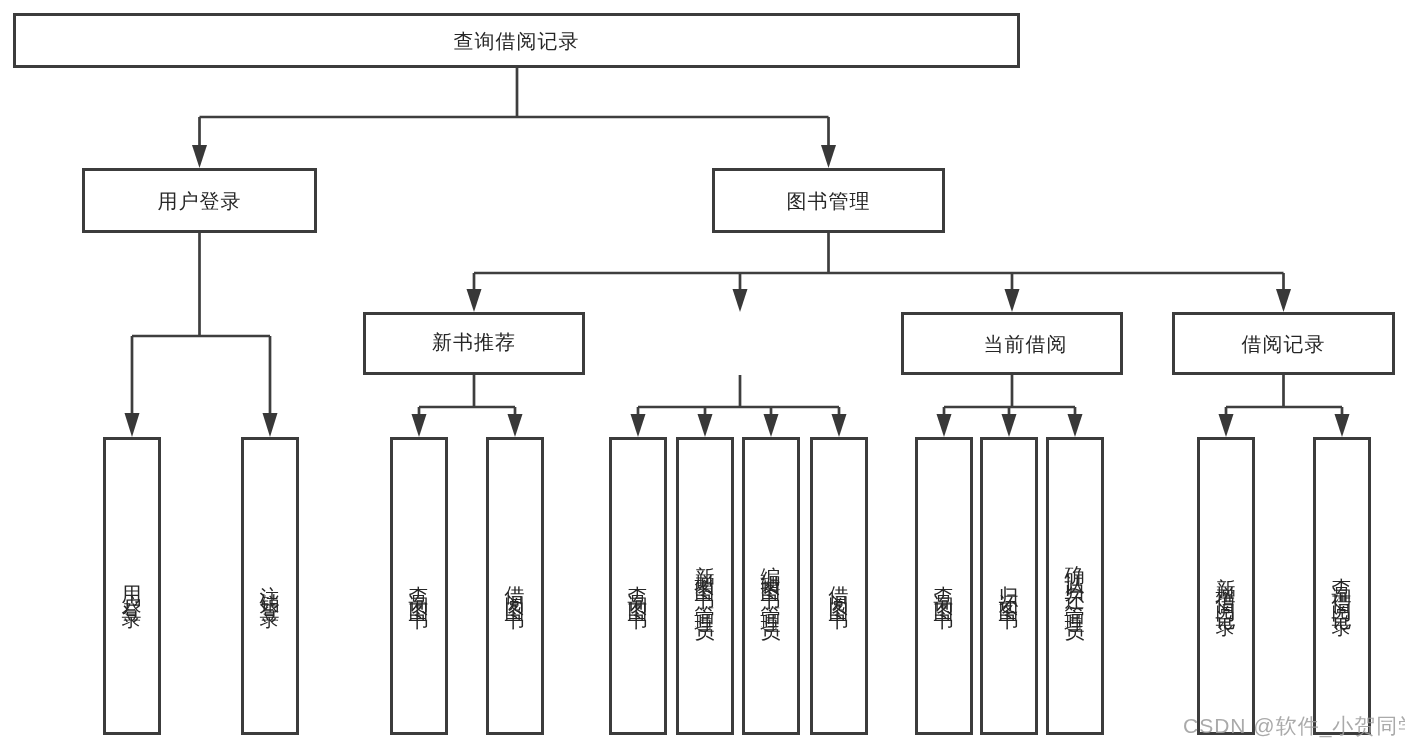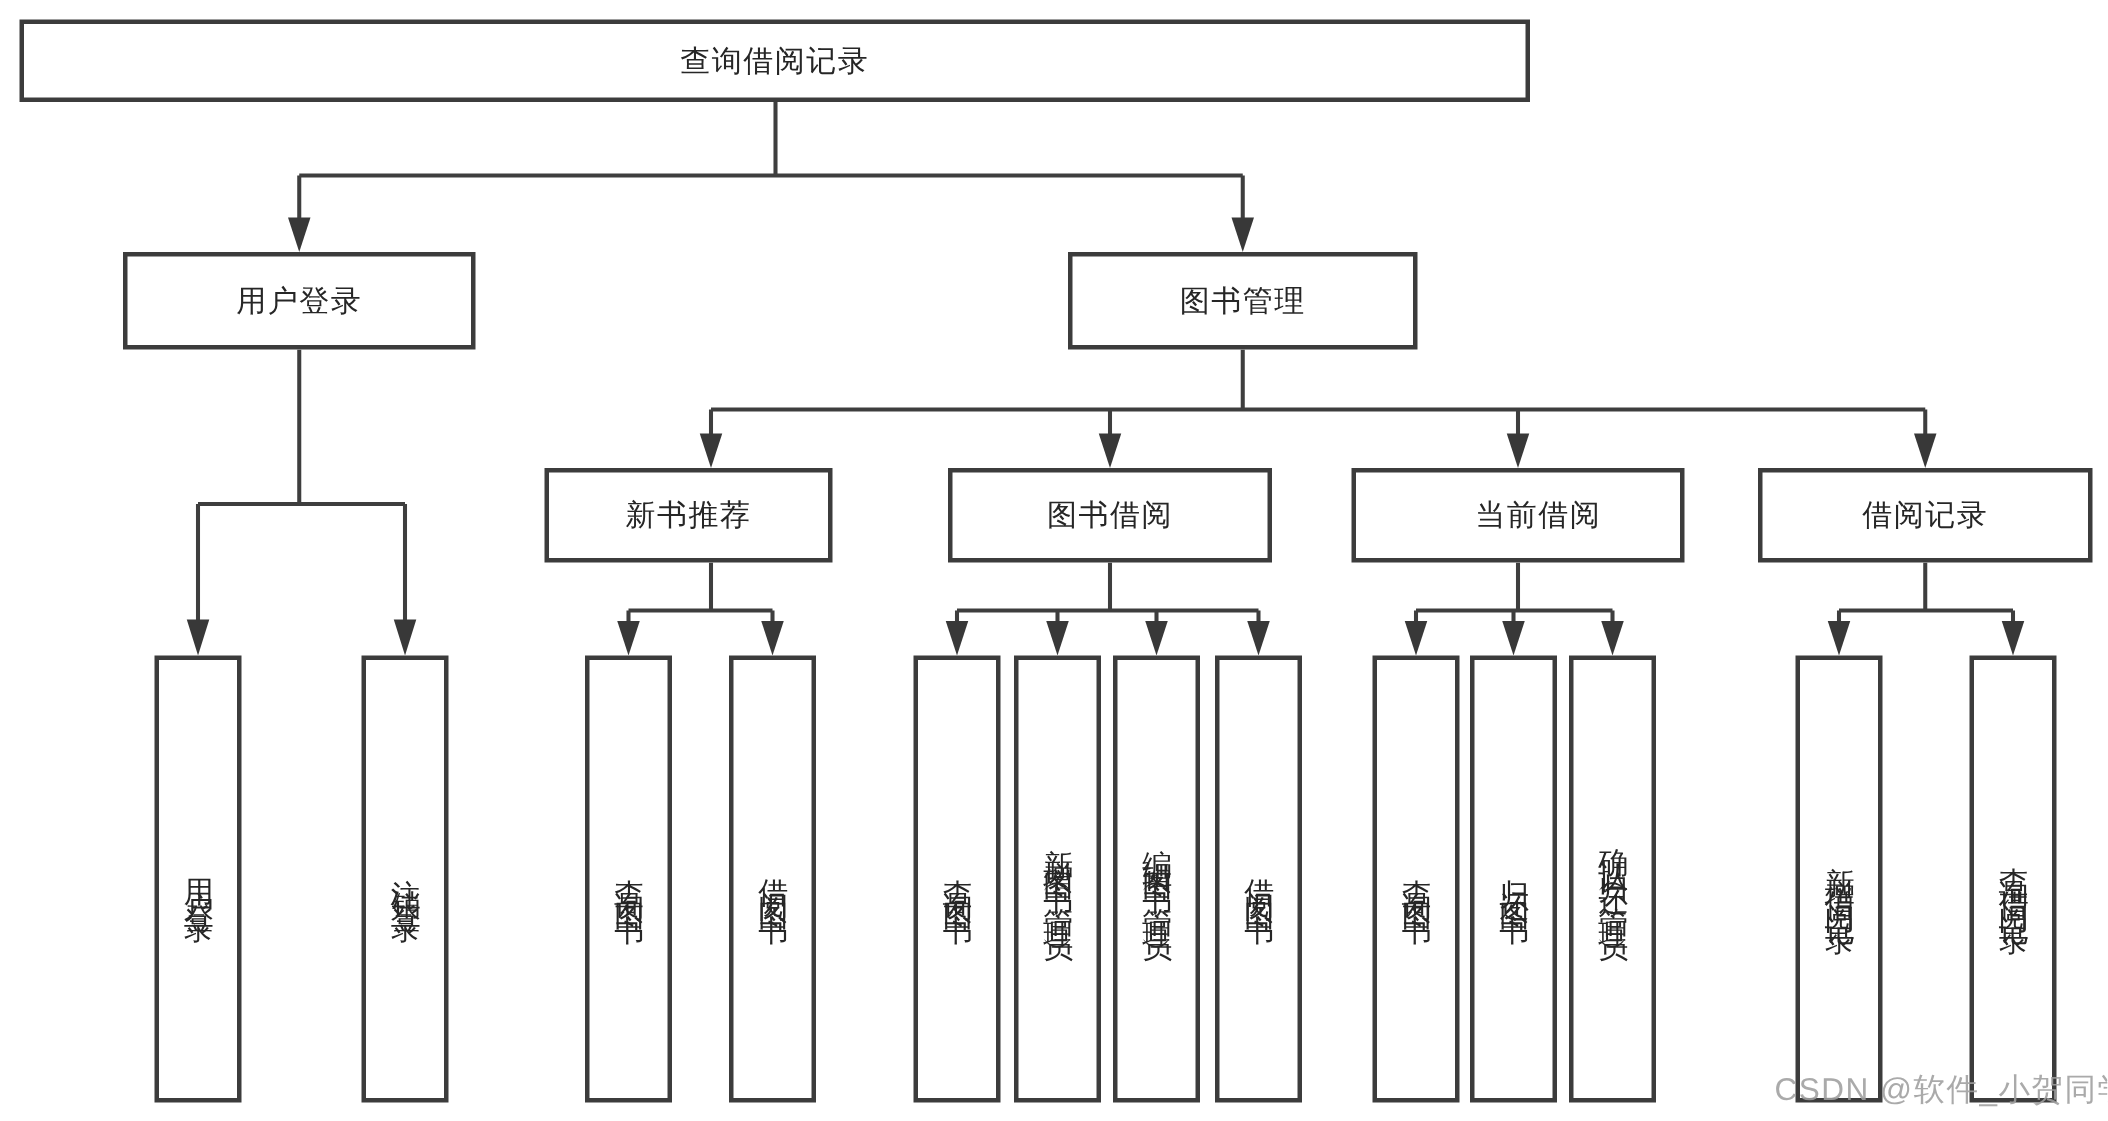--- a/index.html
+++ b/index.html
@@ -135,25 +135,22 @@
     <span>查询借阅记录</span>
   </div>
 
   <div class="box" style="left:82px; top:168px; width:235px; height:65px;">
     <span>用户登录</span>
   </div>
   <div class="box" style="left:712px; top:168px; width:233px; height:65px;">
     <span>图书管理</span>
   </div>
 
-  <div class="box" style="left:363px; top:312px; width:192px; height:63px;">
+  <div class="box" style="left:363px; top:312px; width:222px; height:63px;font-family:Liberation Mono, monospace;">
     <span>新书推荐</span>
-  </div>
-  <div class="box" style="left:632px; top:312px; width:216px; height:63px;">
-    <span>图书借阅</span>
   </div>
   <div class="box" style="left:901px; top:312px; width:222px; height:63px;padding-left:27px;">
     <span>当前借阅</span>
   </div>
   <div class="box" style="left:1172px; top:312px; width:223px; height:63px;">
     <span>借阅记录</span>
   </div>
 
   <div class="leaf" style="left:103px;">
     <span class="vtext">用户登录</span>

